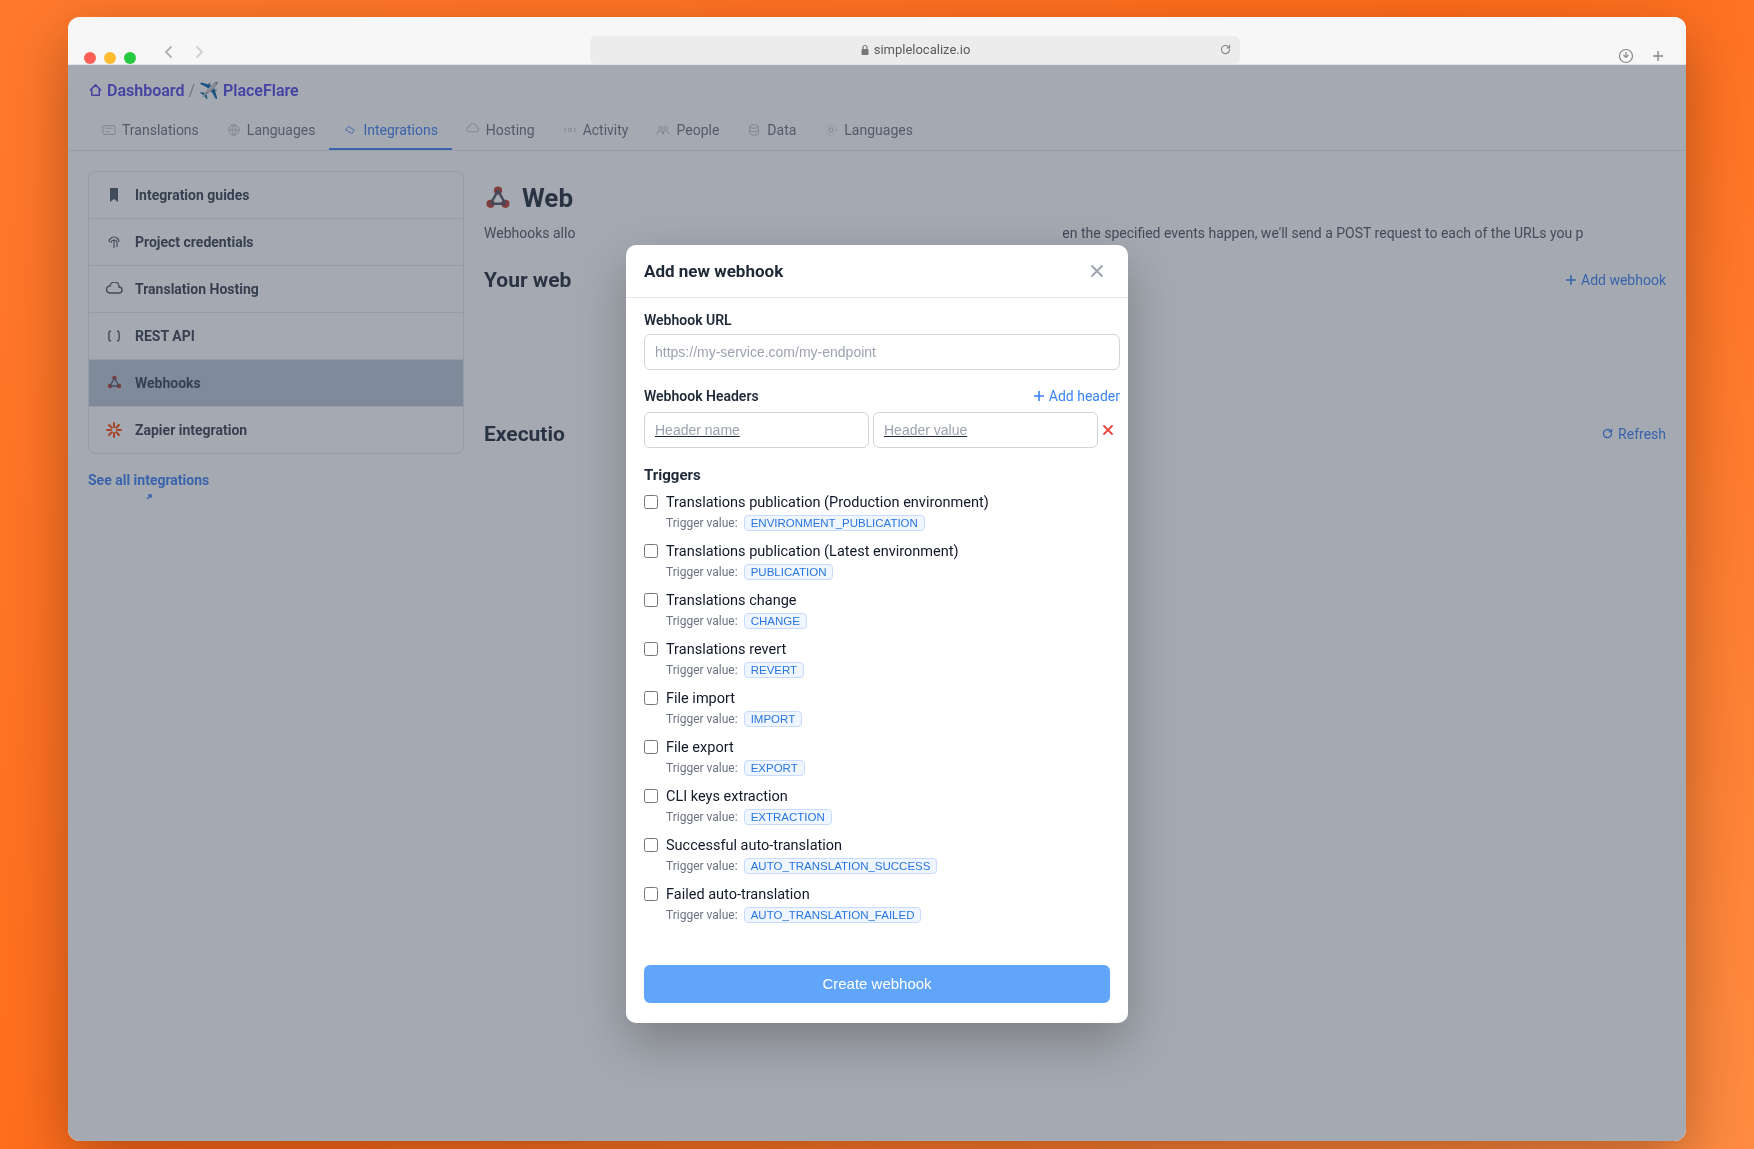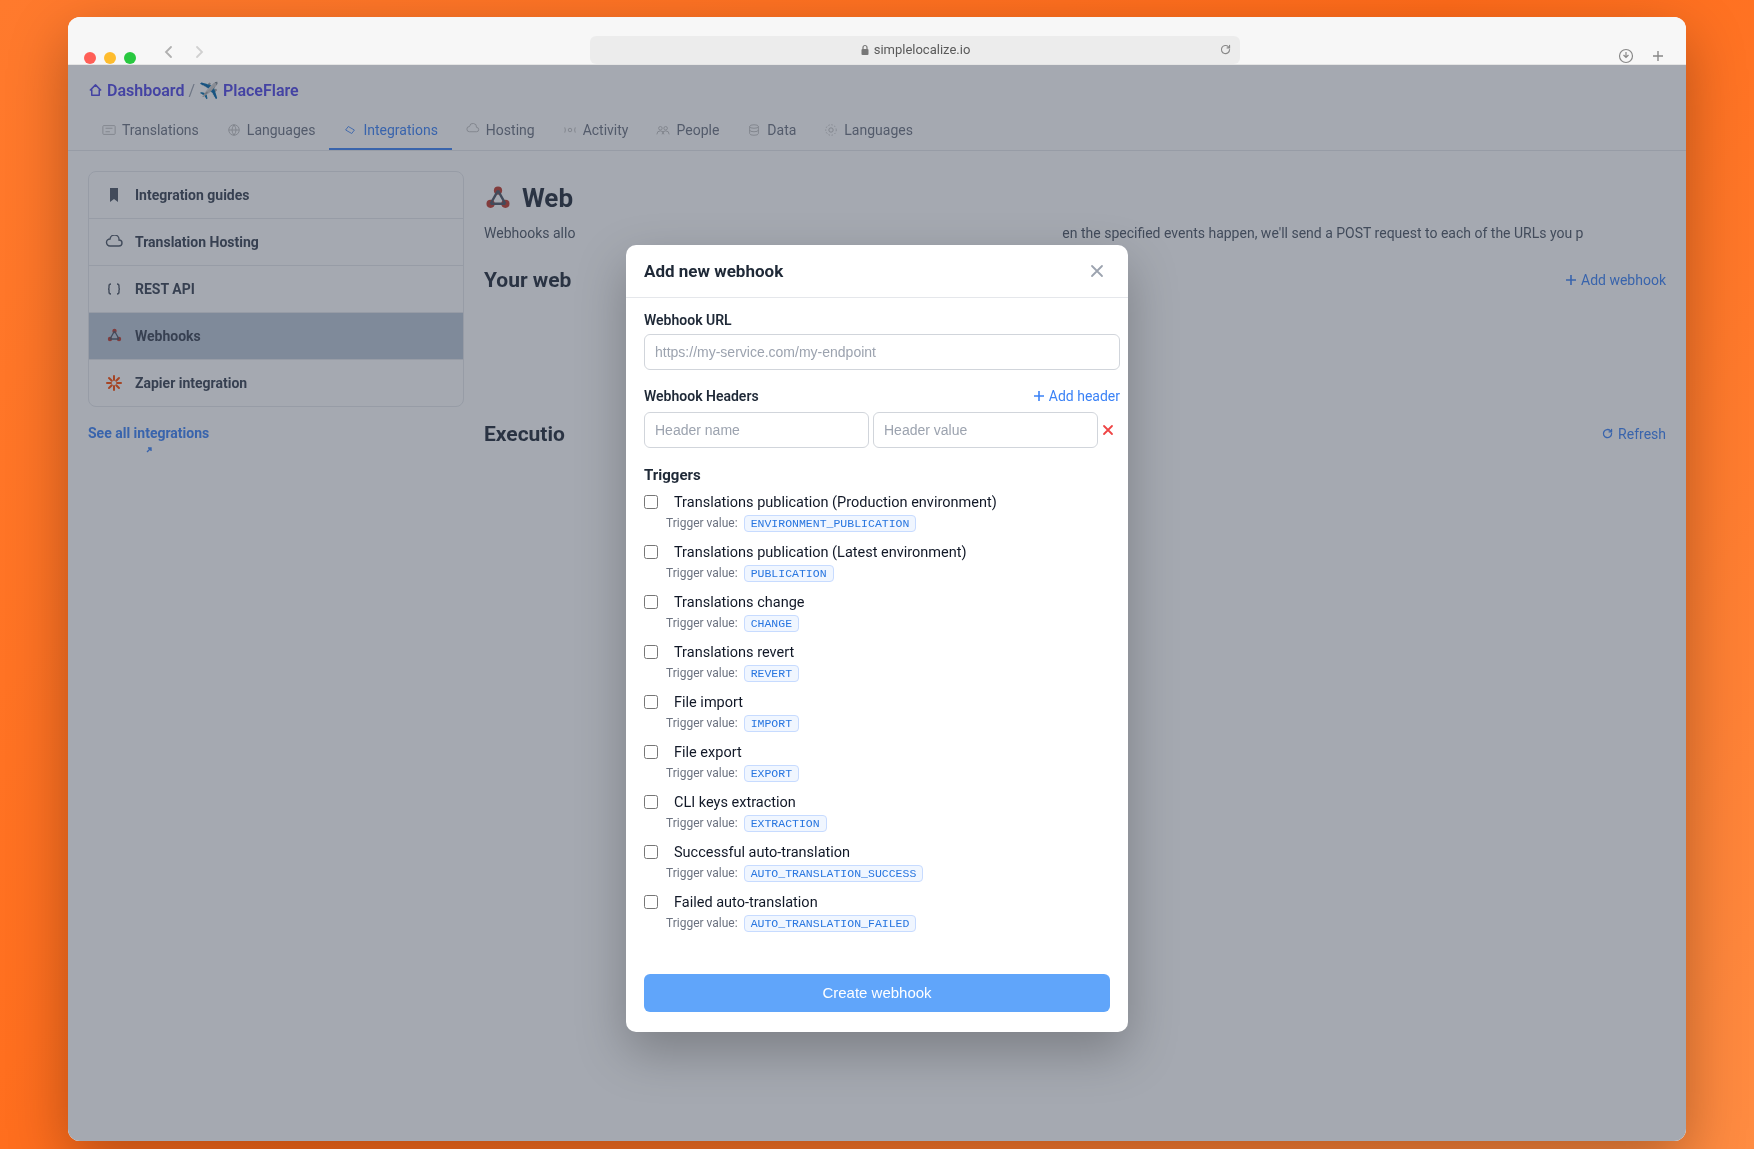--- a/index.html
+++ b/index.html
@@ -170,36 +170,36 @@
     background: #fff;
   }
   .text-input::placeholder { color: #9ca3af; }
   .headers-row {
     display: flex;
     justify-content: space-between;
     align-items: flex-start;
     margin-top: 18px;
     margin-bottom: 8px;
   }
-  .headers-inputs { display: flex; gap: 4px; align-items: center; }
+  .headers-inputs { display: flex; gap: 4px; align-items: center; text-decoration: underline; }
   .headers-inputs .text-input { flex: 1; }
   .hi-name { width: 204px; }
   .hi-value { width: 204px; }
   .remove-header { color: #ef4444; font-size: 14px; width: 18px; text-align: center; cursor: pointer; }
   .triggers-label { font-weight: 700; font-size: 15px; margin-top: 18px; margin-bottom: 10px; }
   .trigger-item { display: flex; flex-direction: column; margin-bottom: 12px; }
-  .trigger-row { display: flex; align-items: center; gap: 16px; }
+  .trigger-row { display: flex; align-items: center; gap: 8px; }
   .trigger-row input[type=checkbox] { width: 14px; height: 14px; }
   .trigger-name { font-size: 14.5px; color: #111827; }
   .trigger-meta { margin-left: 22px; margin-top: 4px; font-size: 12px; color: #6b7280; display: flex; align-items: center; gap: 6px; }
   .code-pill {
     background: #f0f6ff;
     border: 1px solid #c7dbff;
     color: #2876e0;
-    font-family: Liberation Mono, monospace;
+    font-family: Liberation Sans, sans-serif;
     font-size: 11.5px;
     padding: 1px 6px;
     border-radius: 4px;
   }
   .modal-footer { padding: 12px 18px 20px 18px; }
   .create-btn {
     width: 100%;
     height: 38px;
     background: #60a5fa;
     color: #fff;
@@ -337,20 +337,28 @@
     <div class="main-area">
       <div class="sidebar">
         <div class="sidebar-list">
           <div class="sidebar-item">
             <span class="si-icon">
                 <svg width="14" height="16" viewBox="0 0 14 16">
                   <path d="M3 1 h8 v14 l-4 -3 l-4 3 Z" fill="#4b5563"></path>
                 </svg>
               </span>
             <span>Integration guides</span>
+          </div>
+          <div class="sidebar-item">
+            <span class="si-icon">
+                <svg width="16" height="16" viewBox="0 0 16 16">
+                  <path d="M3 8 a5 5 0 0 1 10 0 M5 9 a3 3 0 0 1 6 0 v4 M8 6 v8" stroke="#4b5563" fill="none" stroke-width="1.2"></path>
+                </svg>
+              </span>
+            <span>Project credentials</span>
           </div>
           <div class="sidebar-item">
             <span class="si-icon">
                 <svg width="18" height="14" viewBox="0 0 18 14">
                   <path d="M5 11 a3.5 3.5 0 0 1 0-7 a4.5 4.5 0 0 1 9 1 a3 3 0 0 1 0 6 Z" stroke="#4b5563" fill="none" stroke-width="1.4"></path>
                 </svg>
               </span>
             <span>Translation Hosting</span>
           </div>
           <div class="sidebar-item">

